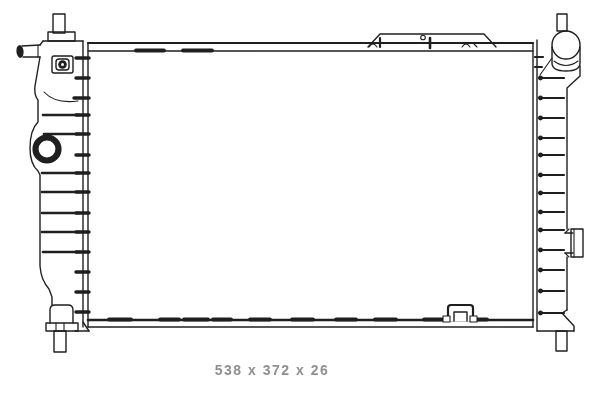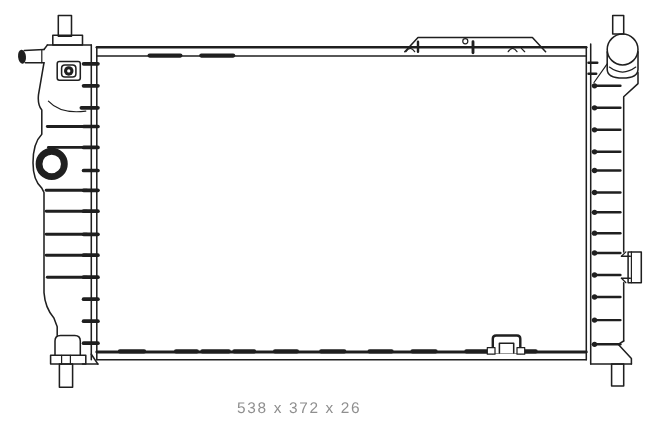--- a/index.html
+++ b/index.html
@@ -6,21 +6,21 @@
     --line:#1f1f1f;
     --dim_text:#8f8f8f;
     --background:#ffffff;
   }
   html,body{margin:0;padding:0;}
   body{
     width:600px;height:400px;overflow:hidden;
     background:var(--background);
     font-family:"Liberation Sans", sans-serif;
   }
-  .canvas{position:relative;width:544px;height:400px;background:var(--background);}
+  .canvas{position:relative;width:544px;height:400px;background:var(--background);font-weight:bold;}
   svg{display:block;}
   
   #rad path,#rad rect,#rad circle,#rad line,#rad ellipse{
     stroke:var(--line);fill:none;stroke-width:1.4;
     stroke-linecap:round;stroke-linejoin:round;
   }
   #rad .t1{stroke-width:1.1}
   #rad .t2{stroke-width:2.2}
   #rad .t25{stroke-width:2.6}
   #rad .t3{stroke-width:3.4}

